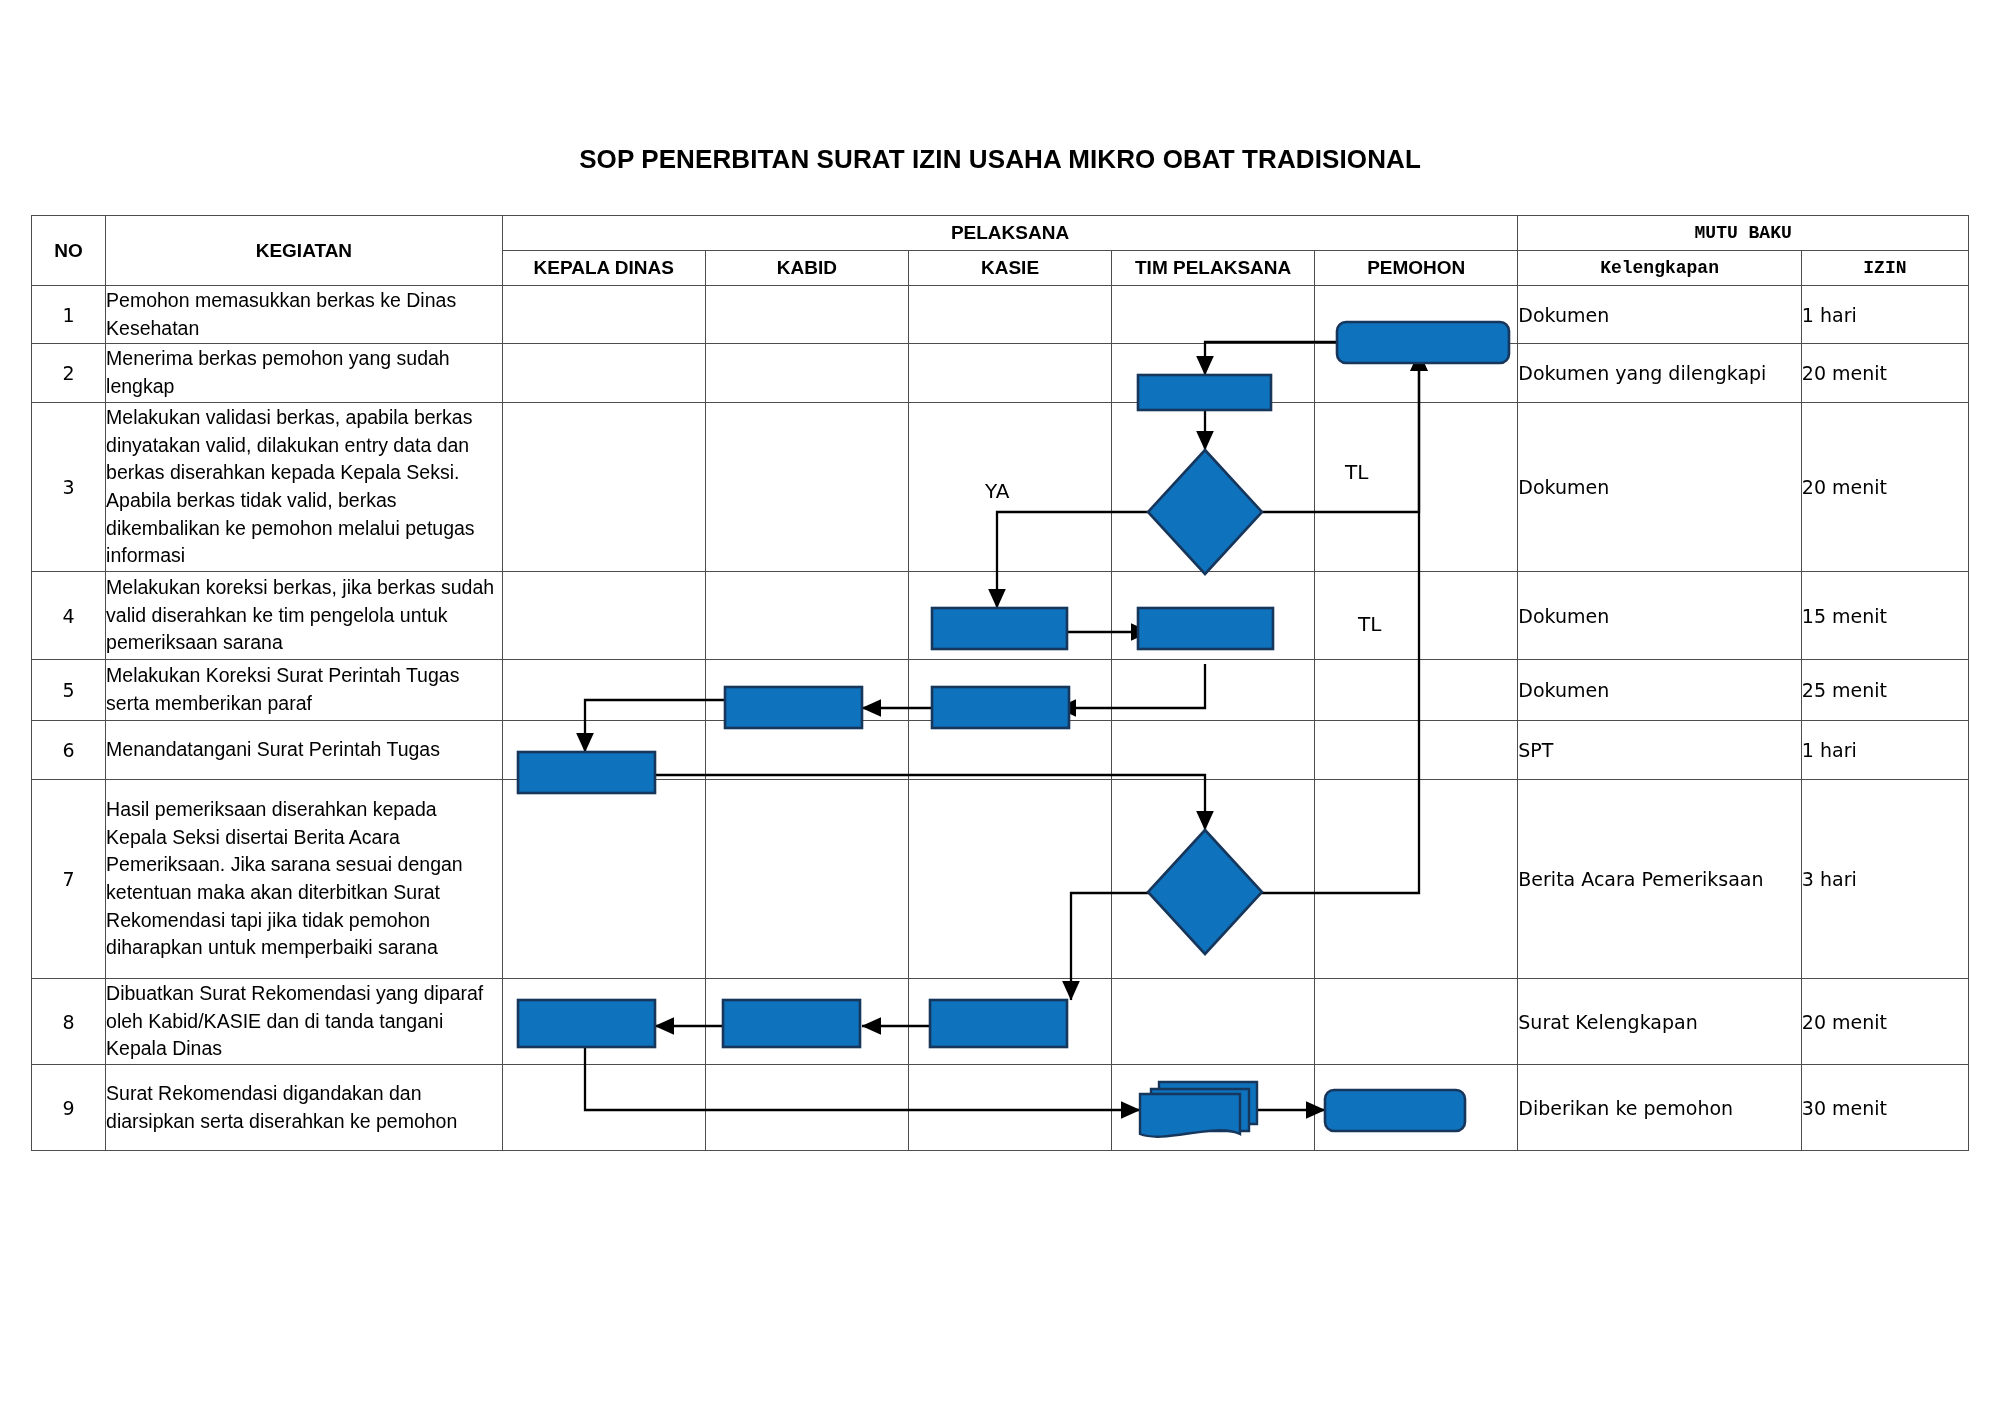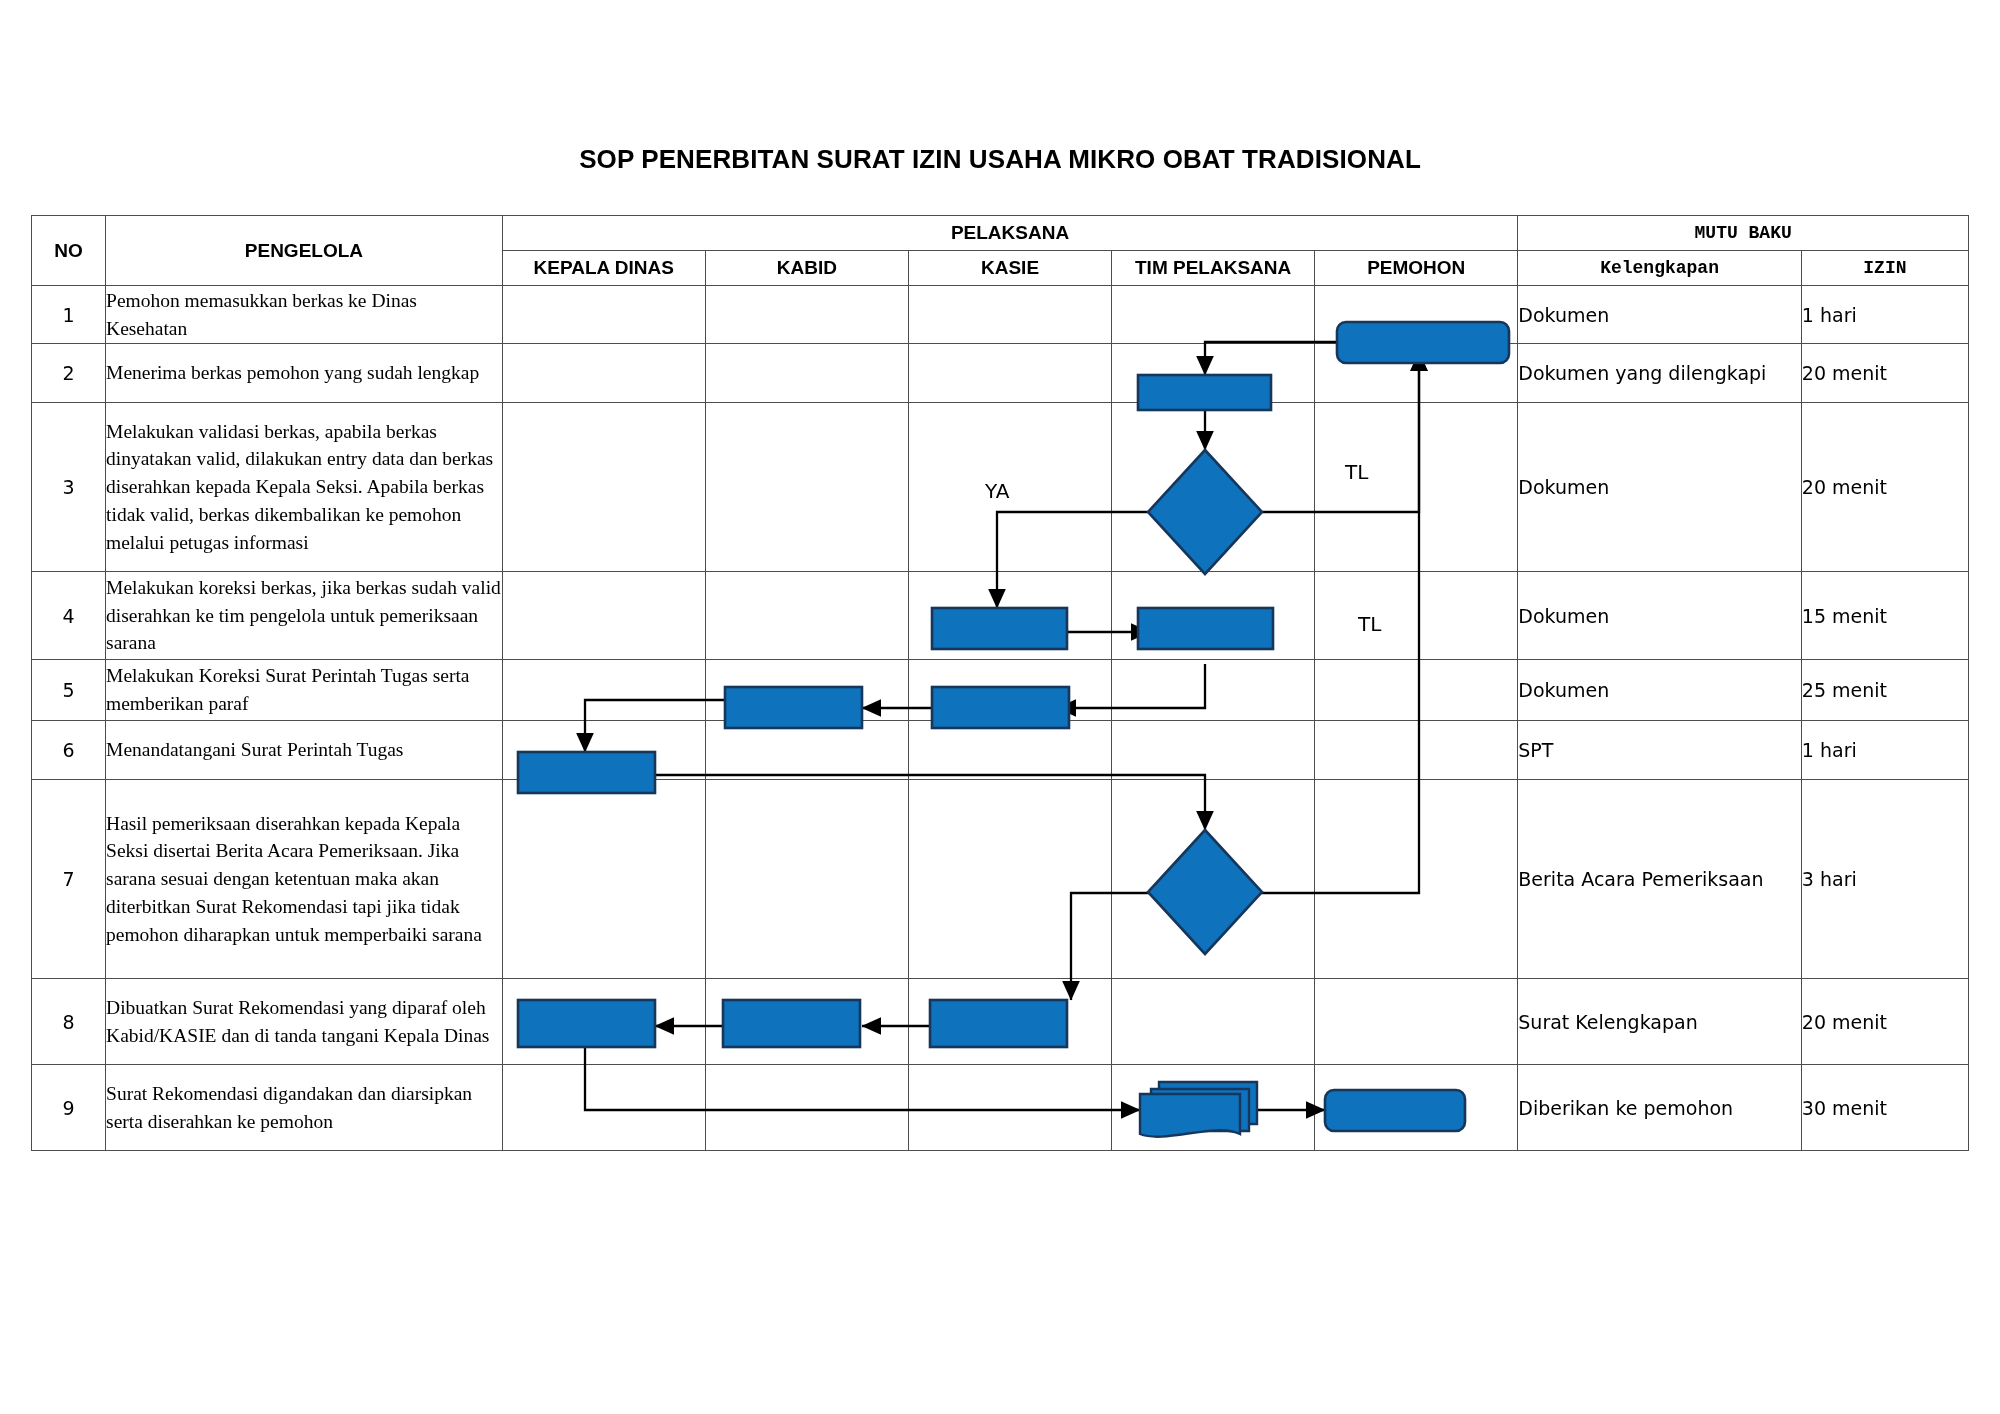--- a/index.html
+++ b/index.html
@@ -46,21 +46,21 @@
   }
   .hdr.mb{ font-family:Liberation Mono, monospace; font-size:18px; }
   .cell-no{
     text-align:center;
     font-size:19px;
     font-family:"DejaVu Sans", sans-serif;
   }
   .cell-act{
     font-size:19.5px;
     line-height:1.42;
-    font-family:Liberation Serif, serif;
+    font-family:Liberation Sans, sans-serif;
     padding:6px 10px 6px 12px;
     text-align:left;
     margin-left:28px;
   }
   .cell-mb{
     text-align:left;
     font-size:19px;
     font-family:"DejaVu Sans", sans-serif;
     padding:2px 6px;
   }
@@ -93,21 +93,21 @@
       <col style="width:192px">
       <col style="width:192px">
       <col style="width:192px">
       <col style="width:192px">
       <col style="width:268px">
       <col style="width:158px">
     </colgroup>
     <tbody>
       <tr>
         <td class="hdr" rowspan="2">NO</td>
-        <td class="hdr" rowspan="2">PENGELOLA</td>
+        <td class="hdr" rowspan="2">KEGIATAN</td>
         <td class="hdr" colspan="5">PELAKSANA</td>
         <td class="hdr mb" colspan="2">MUTU BAKU</td>
       </tr>
       <tr>
         <td class="hdr">KEPALA DINAS</td>
         <td class="hdr">KABID</td>
         <td class="hdr">KASIE</td>
         <td class="hdr">TIM PELAKSANA</td>
         <td class="hdr">PEMOHON</td>
         <td class="hdr mb">Kelengkapan</td>

